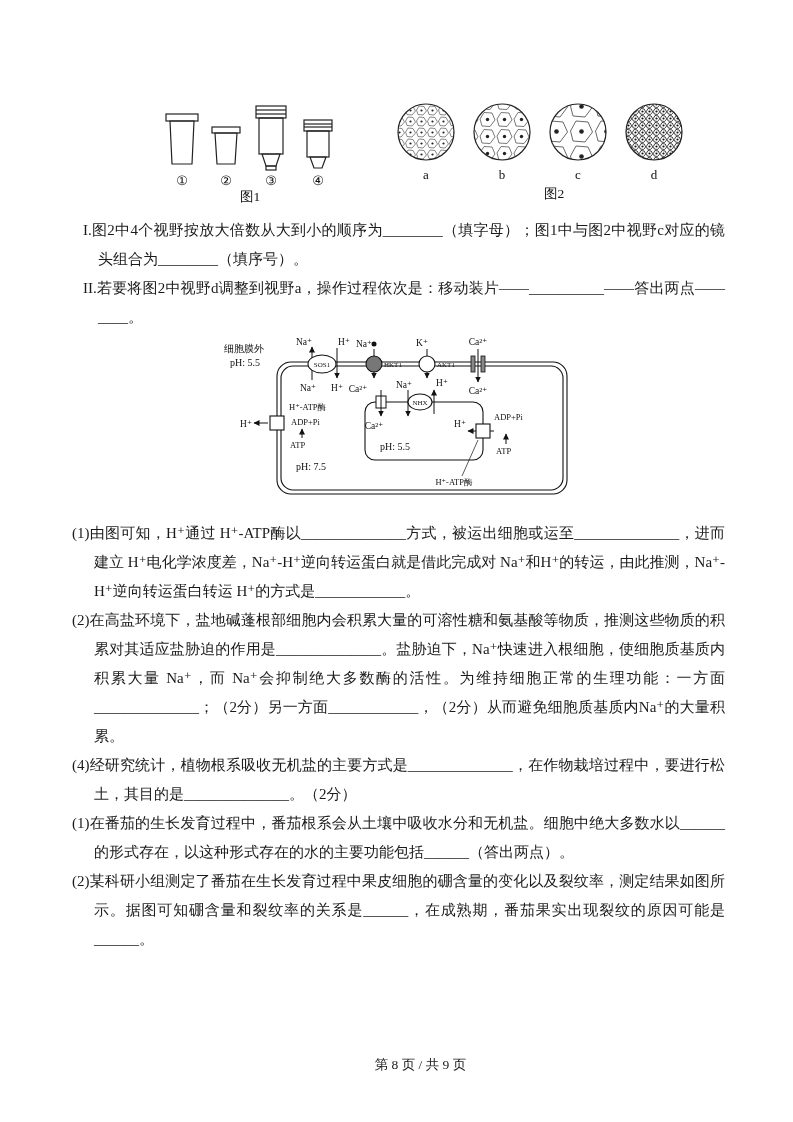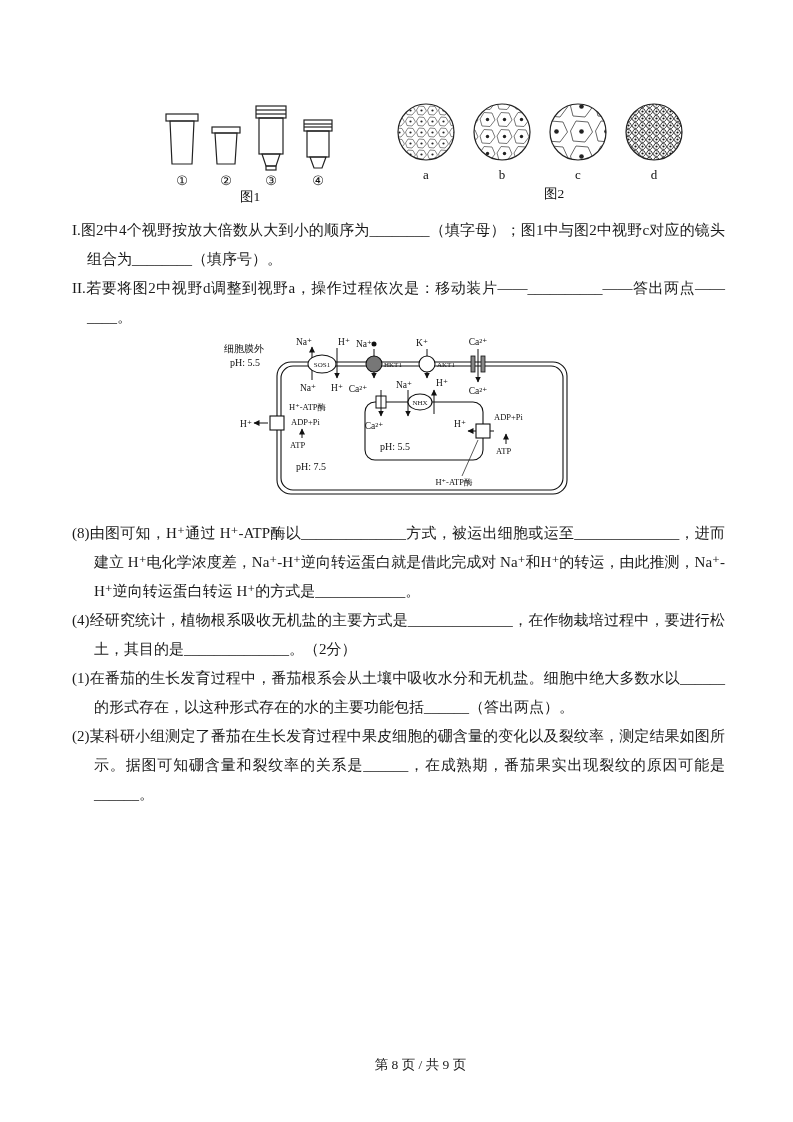--- a/index.html
+++ b/index.html
@@ -5,21 +5,21 @@
   * { margin:0; padding:0; box-sizing:border-box; }
   html,body { background:#ffffff; }
   .page {
     width:793px; height:1122px; background:#fff; position:relative;
     font-family:"Liberation Serif","DejaVu Serif",serif; color:#1a1a1a;
     margin:0 auto; overflow:hidden;
   }
   .content { position:absolute; left:72px; right:68px; top:94px; }
   .figures-row { display:flex; align-items:flex-end; margin-left:86px; margin-bottom:12px; gap:18px; }
   p.para { font-size:15px; line-height:29px; text-align:justify; }
-  .hang-i   { padding-left:15px; text-indent:-15px; }
+  .hang-i   { padding-left:15px; text-indent:-15px;margin-left:11px; }
   .hang-num { padding-left:30px; text-indent:-30px; }
   .hang-sub { padding-left:22px; text-indent:-22px; }
   .diagram-wrap { margin:4px 0 4px 150px; }
   .footer { position:absolute; bottom:48px; left:0; width:100%; text-align:center; font-size:13.5px; color:#1a1a1a;margin-left:24px; }
   svg text { font-family:"Liberation Serif","DejaVu Serif",serif; fill:#111; }
   svg .ion  { font-size:9.5px; }
   svg .prot { font-size:7px; }
   svg .lbl  { font-size:8.5px; }
   svg .ph   { font-size:10px; }
   svg .figlab { font-size:13px; }
@@ -189,21 +189,22 @@
           <line x1="284" y1="108" x2="284" y2="98" stroke="#111" stroke-width="1" marker-end="url(#arw)"></line>
           <text class="lbl" x="274" y="118">ATP</text>
           <line x1="240" y1="140" x2="256" y2="104" stroke="#111" stroke-width="0.7"></line>
           <text class="lbl" x="232" y="149" text-anchor="middle">H⁺-ATP酶</text>
         </g>
 
         <text class="ph" x="158" y="114">pH: 5.5</text>
       </svg>
     </div>
 
-    <p class="para hang-sub">(8)由图可知，H⁺通过 H⁺-ATP酶以______________方式，被运出细胞或运至______________，进而建立 H⁺电化学浓度差，Na⁺-H⁺逆向转运蛋白就是借此完成对 Na⁺和H⁺的转运，由此推测，Na⁺-H⁺逆向转运蛋白转运 H⁺的方式是____________。</p>
+    <p class="para hang-sub">(1)由图可知，H⁺通过 H⁺-ATP酶以______________方式，被运出细胞或运至______________，进而建立 H⁺电化学浓度差，Na⁺-H⁺逆向转运蛋白就是借此完成对 Na⁺和H⁺的转运，由此推测，Na⁺-H⁺逆向转运蛋白转运 H⁺的方式是____________。</p>
+    <p class="para hang-sub">(2)在高盐环境下，盐地碱蓬根部细胞内会积累大量的可溶性糖和氨基酸等物质，推测这些物质的积累对其适应盐胁迫的作用是______________。盐胁迫下，Na⁺快速进入根细胞，使细胞质基质内积累大量 Na⁺，而 Na⁺会抑制绝大多数酶的活性。为维持细胞正常的生理功能：一方面______________；（2分）另一方面____________，（2分）从而避免细胞质基质内Na⁺的大量积累。</p>
     <p class="para hang-sub">(4)经研究统计，植物根系吸收无机盐的主要方式是______________，在作物栽培过程中，要进行松土，其目的是______________。（2分）</p>
 
     <p class="para hang-sub">(1)在番茄的生长发育过程中，番茄根系会从土壤中吸收水分和无机盐。细胞中绝大多数水以______的形式存在，以这种形式存在的水的主要功能包括______（答出两点）。</p>
     <p class="para hang-sub">(2)某科研小组测定了番茄在生长发育过程中果皮细胞的硼含量的变化以及裂纹率，测定结果如图所示。据图可知硼含量和裂纹率的关系是______，在成熟期，番茄果实出现裂纹的原因可能是______。</p>
   </div>
 
   <div class="footer">第 8 页 / 共 9 页</div>
 </div>
 
 </body></html>

